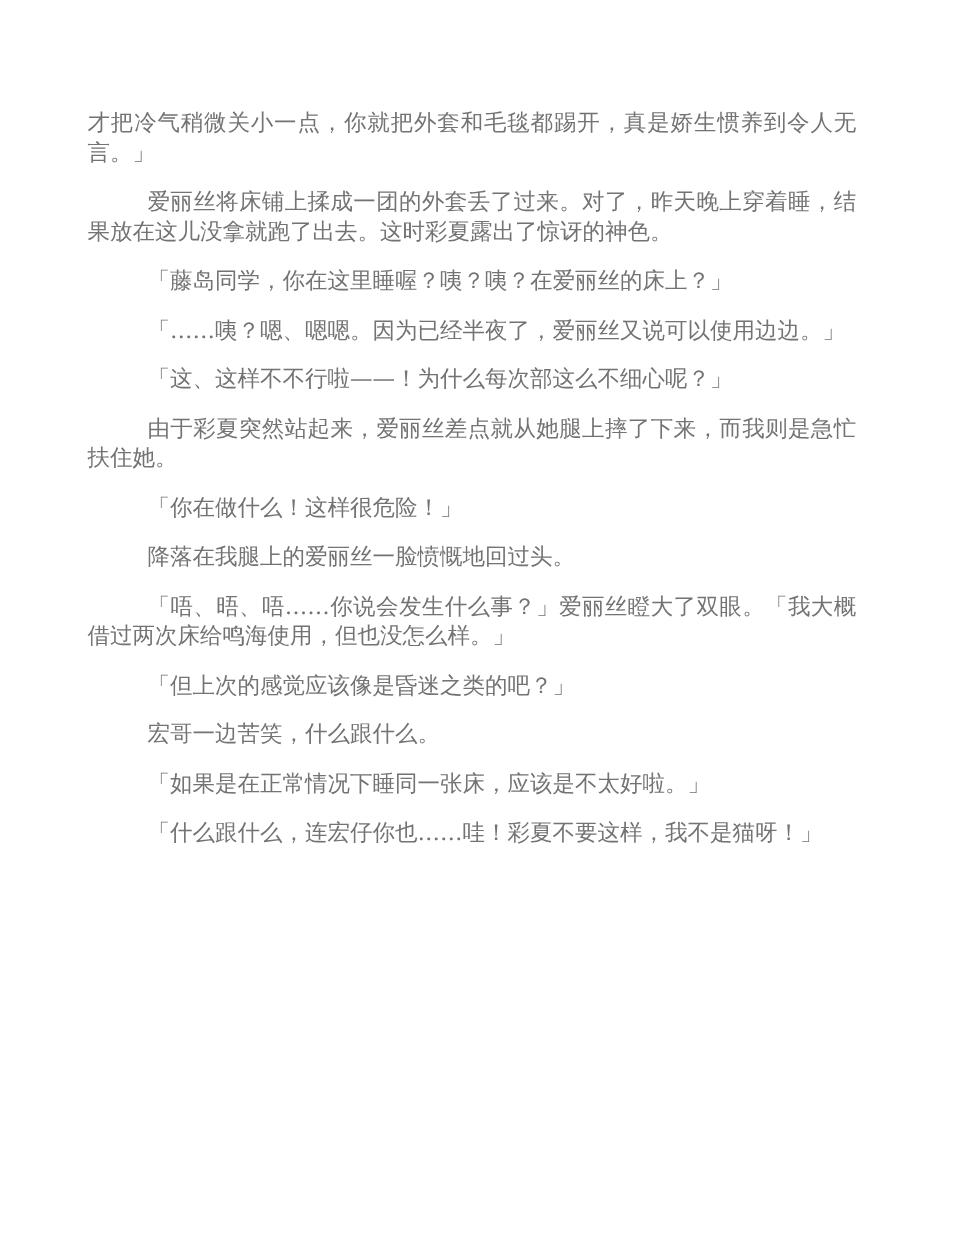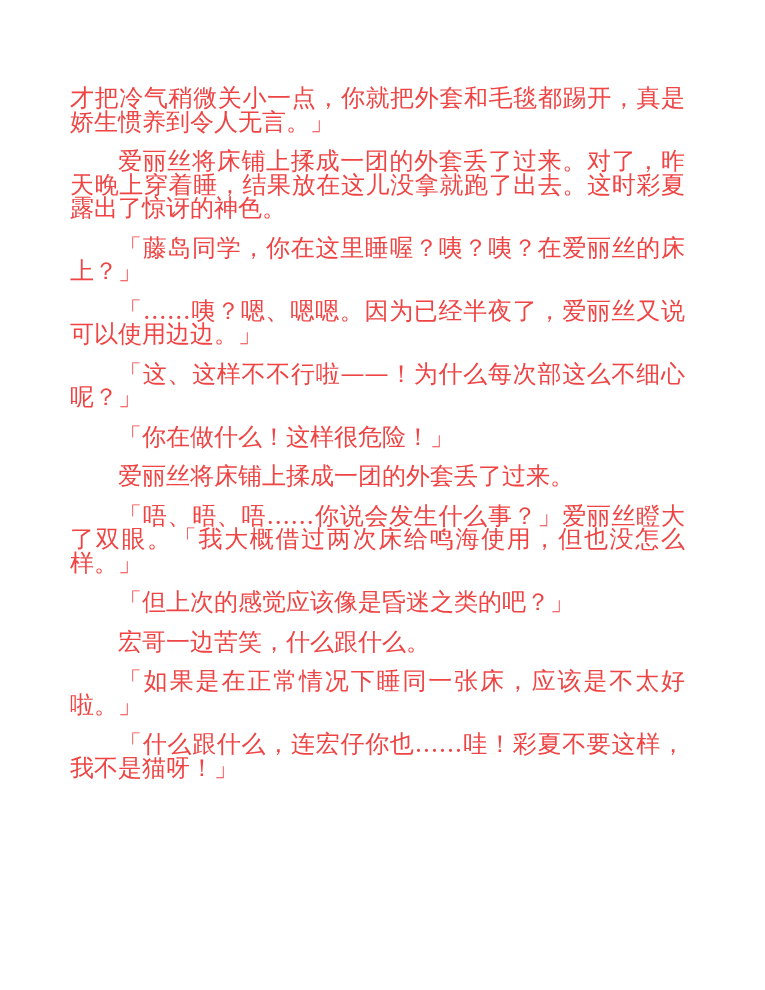--- a/index.html
+++ b/index.html
@@ -18,43 +18,44 @@
     width: 765px;
     height: 990px;
     padding: 87px 80px 0 70px;
     background: #ffffff;
   }
   .text-block {
     width: 615px;
   }
   .text-block p {
     margin: 0 0 16px 0;
-    font-size: 24px;
+    font-size: 18px;
     line-height: 23.5px;
-    color: #ef4444;
+    color: #737373;
     text-align: justify;
     text-indent: 48px;
     word-break: break-all;
     overflow-wrap: break-word;
   }
   .text-block p.no-indent {
     text-indent: 0;
   }
 </style>
 </head>
 <body>
 
 <div class="page">
   <div class="text-block">
     <p class="no-indent">才把冷气稍微关小一点，你就把外套和毛毯都踢开，真是娇生惯养到令人无言。」</p>
     <p>爱丽丝将床铺上揉成一团的外套丢了过来。对了，昨天晚上穿着睡，结果放在这儿没拿就跑了出去。这时彩夏露出了惊讶的神色。</p>
     <p>「藤岛同学，你在这里睡喔？咦？咦？在爱丽丝的床上？」</p>
     <p>「……咦？嗯、嗯嗯。因为已经半夜了，爱丽丝又说可以使用边边。」</p>
     <p>「这、这样不不行啦——！为什么每次部这么不细心呢？」</p>
+    <p>由于彩夏突然站起来，爱丽丝差点就从她腿上摔了下来，而我则是急忙扶住她。</p>
     <p>「你在做什么！这样很危险！」</p>
-    <p>爱丽丝将床铺上揉成一团的外套丢了过来。</p>
+    <p>降落在我腿上的爱丽丝一脸愤慨地回过头。</p>
     <p>「唔、晤、唔……你说会发生什么事？」爱丽丝瞪大了双眼。「我大概借过两次床给鸣海使用，但也没怎么样。」</p>
     <p>「但上次的感觉应该像是昏迷之类的吧？」</p>
     <p>宏哥一边苦笑，什么跟什么。</p>
     <p>「如果是在正常情况下睡同一张床，应该是不太好啦。」</p>
     <p>「什么跟什么，连宏仔你也……哇！彩夏不要这样，我不是猫呀！」</p>
   </div>
 </div>
 
 </body></html>

